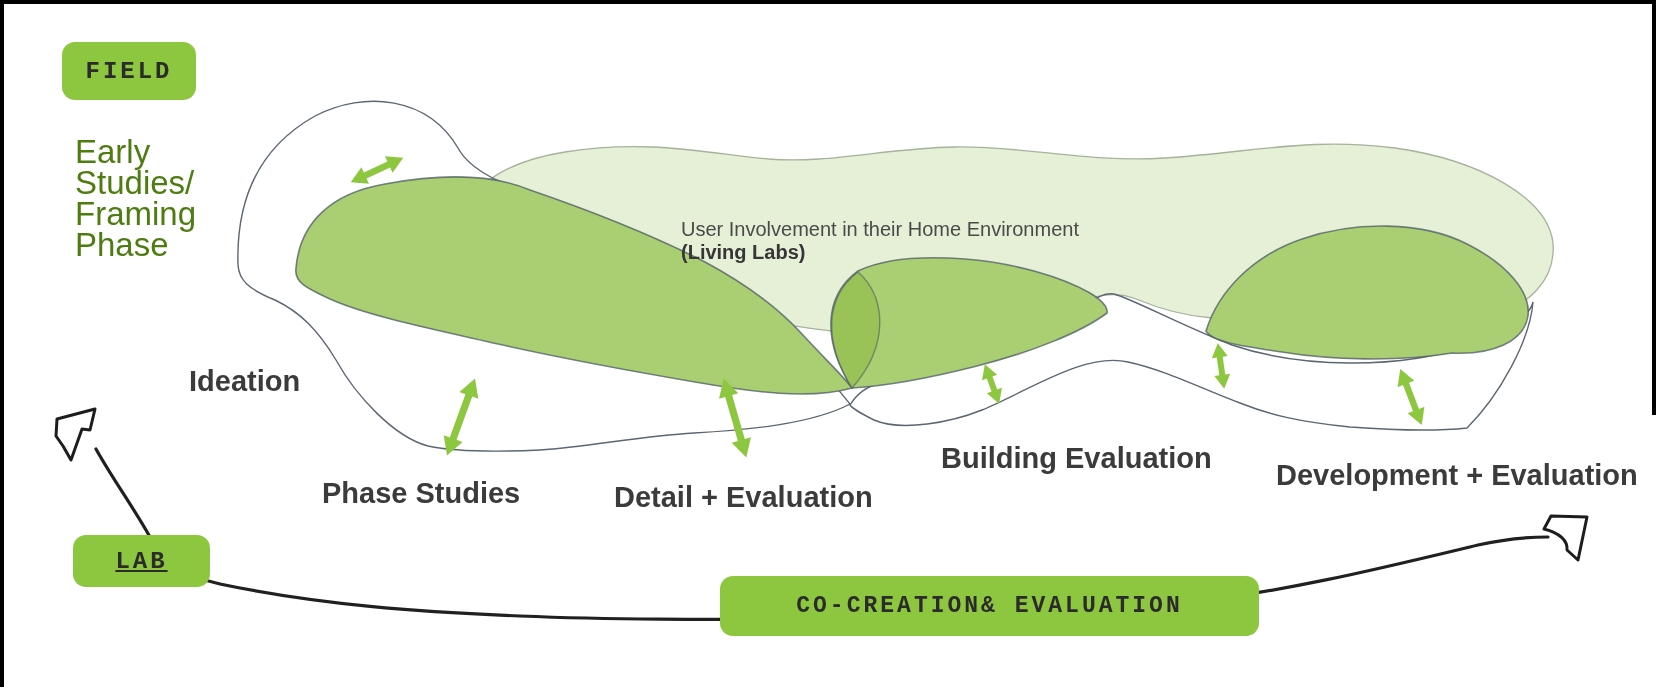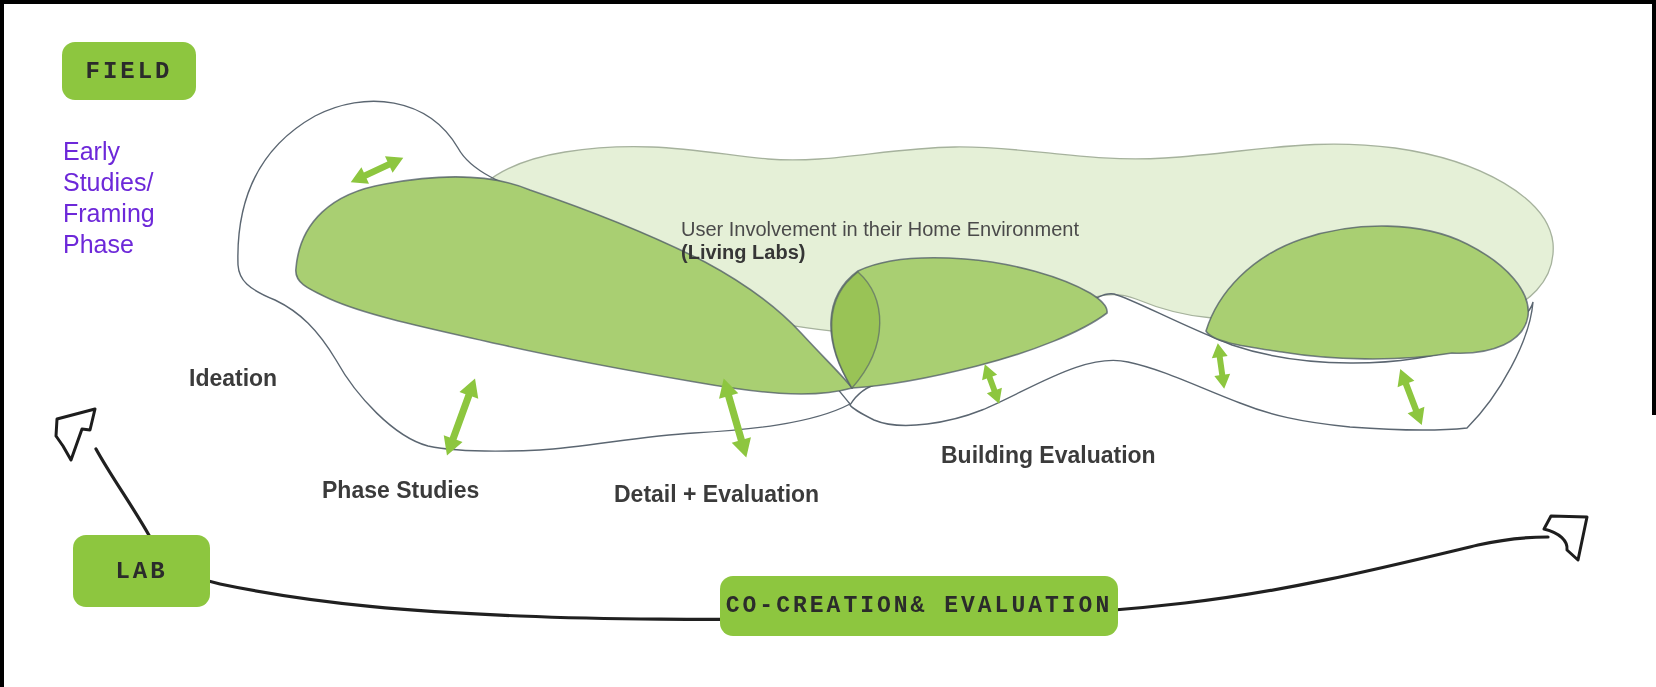--- a/index.html
+++ b/index.html
@@ -12,32 +12,32 @@
   .frame.left{left:0;top:0;width:4px;height:687px;}
   .frame.right{left:1652px;top:0;width:4px;height:415px;}
   svg.diagram{position:absolute;left:0;top:0;}
   .badge{
     position:absolute;background:#8dc63f;border-radius:13px;
     display:flex;align-items:center;justify-content:center;
     font-family:"Liberation Mono",monospace;font-weight:700;color:#2b2b2b;
     white-space:pre;
   }
   .badge.field{left:62px;top:42px;width:134px;height:58px;font-size:24px;letter-spacing:3px;}
-  .badge.lab{left:73px;top:535px;width:137px;height:72px;font-size:24px;letter-spacing:3px;}
-  .badge.cocreation{left:720px;top:576px;width:398px;height:60px;font-size:23px;letter-spacing:3px;}
+  .badge.lab{left:73px;top:535px;width:137px;height:52px;font-size:24px;letter-spacing:3px;text-decoration:underline;}
+  .badge.cocreation{left:720px;top:576px;width:539px;height:60px;font-size:23px;letter-spacing:3px;}
   .side-note{
-    position:absolute;left:63px;top:136px;font-size:25px;line-height:31px;
-    color:#6d28d9;white-space:pre-line;
+    position:absolute;left:75px;top:136px;font-size:33px;line-height:31px;
+    color:#4d7c0f;white-space:pre-line;
   }
   .living-labs{
     position:absolute;left:672px;top:218px;width:460px;font-size:20px;color:#4a4a4a;margin-left:9px;
   }
   .living-labs b{font-weight:700;color:#363636;}
   .phase-label{
-    position:absolute;font-size:23px;font-weight:700;color:#3b3b3b;white-space:nowrap;
+    position:absolute;font-size:29px;font-weight:700;color:#3b3b3b;white-space:nowrap;
   }
   .phase-ideation{left:189px;top:365px;}
   .phase-detail{left:322px;top:477px;}
   .phase-design{left:614px;top:481px;}
   .phase-building{left:941px;top:442px;}
   .phase-development{left:1276px;top:459px;}
 </style>
 </head>
 <body>
 
@@ -167,14 +167,15 @@
 Studies/
 Framing
 Phase</div>
 
   <div class="living-labs"><span>User Involvement in their Home Environment </span><b>(Living Labs)</b></div>
 
   <div class="phase-label phase-ideation">Ideation</div>
   <div class="phase-label phase-detail">Phase Studies</div>
   <div class="phase-label phase-design">Detail + Evaluation</div>
   <div class="phase-label phase-building">Building Evaluation</div>
+  <div class="phase-label phase-development">Development + Evaluation</div>
 
 </div>
 
 </body></html>

